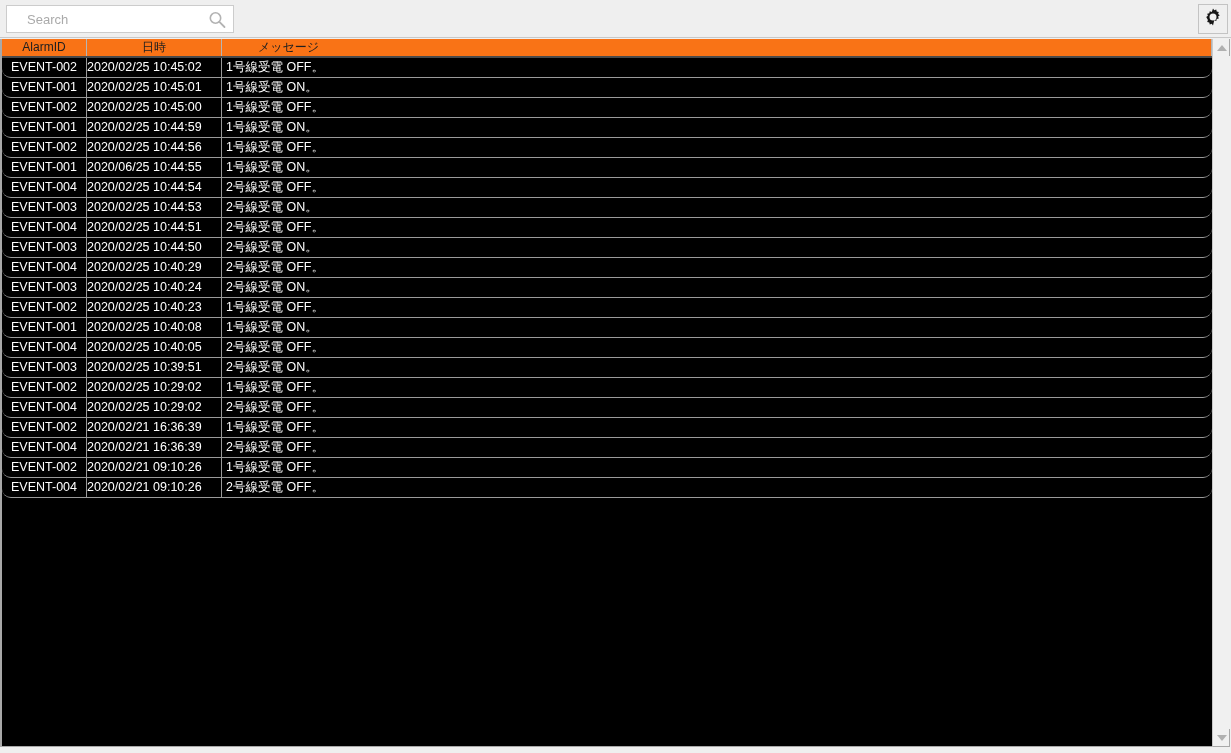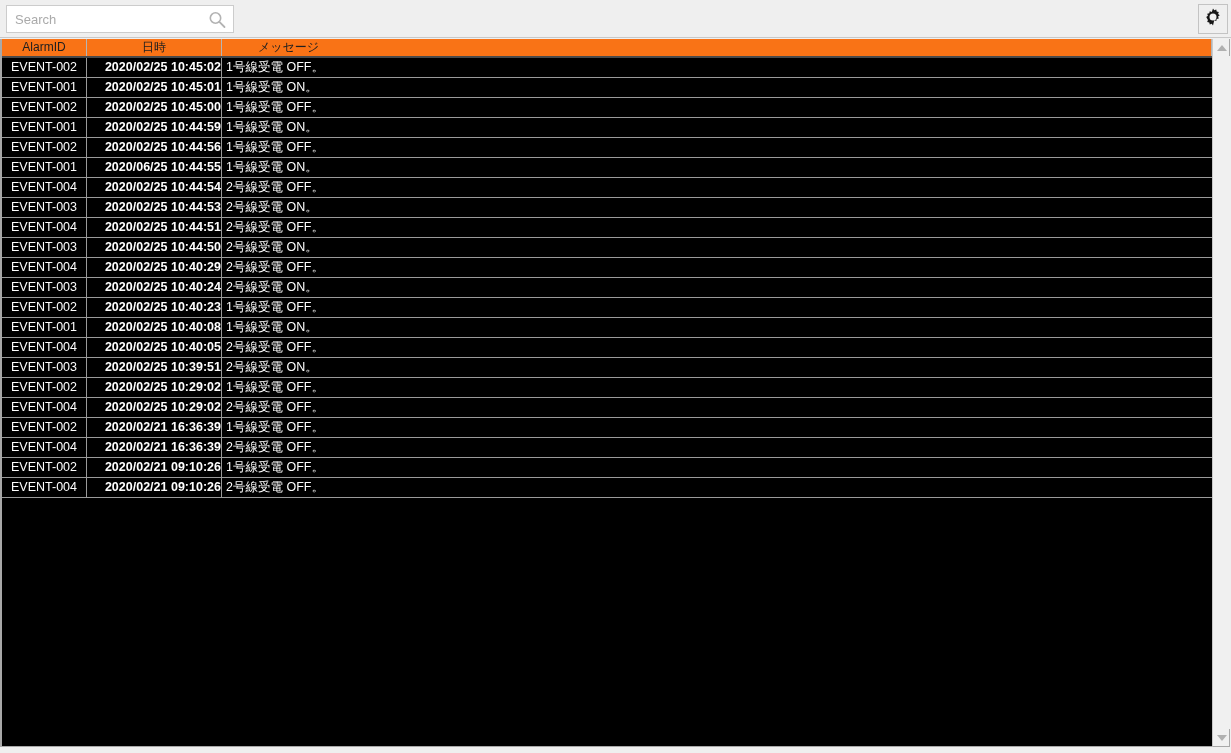--- a/index.html
+++ b/index.html
@@ -31,21 +31,21 @@
     left: 6px;
     top: 5px;
     width: 228px;
     height: 28px;
     background: #ffffff;
     border: 1px solid #cccccc;
     box-sizing: border-box;
   }
   #search-input {
     position: absolute;
-    left: 0; top: 0;
+    left: 12px; top: 0;
     width: 198px;
     height: 26px;
     border: none;
     outline: none;
     background: transparent;
     padding: 0 0 0 8px;
     font-family: "Liberation Sans", "DejaVu Sans", sans-serif;
     font-size: 13px;
     color: #333;
     box-sizing: border-box;
@@ -121,32 +121,33 @@
   .hcell.c2 { flex: 1; text-align: left; padding-left: 4px; margin-left: 32px; }
 
   
   #body-rows { position: relative; }
   .row {
     display: flex;
     height: 20px;
     background: #000000;
     border-bottom: 1px solid #9a9a9a;
     box-sizing: border-box;
+    border-radius: 9px;
   }
   .cell {
     font-size: 12.5px;
     color: #ffffff;
     line-height: 19px;
     box-sizing: border-box;
     overflow: hidden;
     white-space: nowrap;
     border-right: 1px solid #9a9a9a;
   }
   .cell.c0 { width: 85px; text-align: center; }
-  .cell.c1 { width: 135px; text-align: right; font-weight: bold; }
+  .cell.c1 { width: 135px; text-align: left; }
   .cell.c2 { flex: 1; text-align: left; padding-left: 4px; border-right: none; }
 
   
   #filler {
     background: #000000;
   }
 
   
   #vscroll {
     position: absolute;

